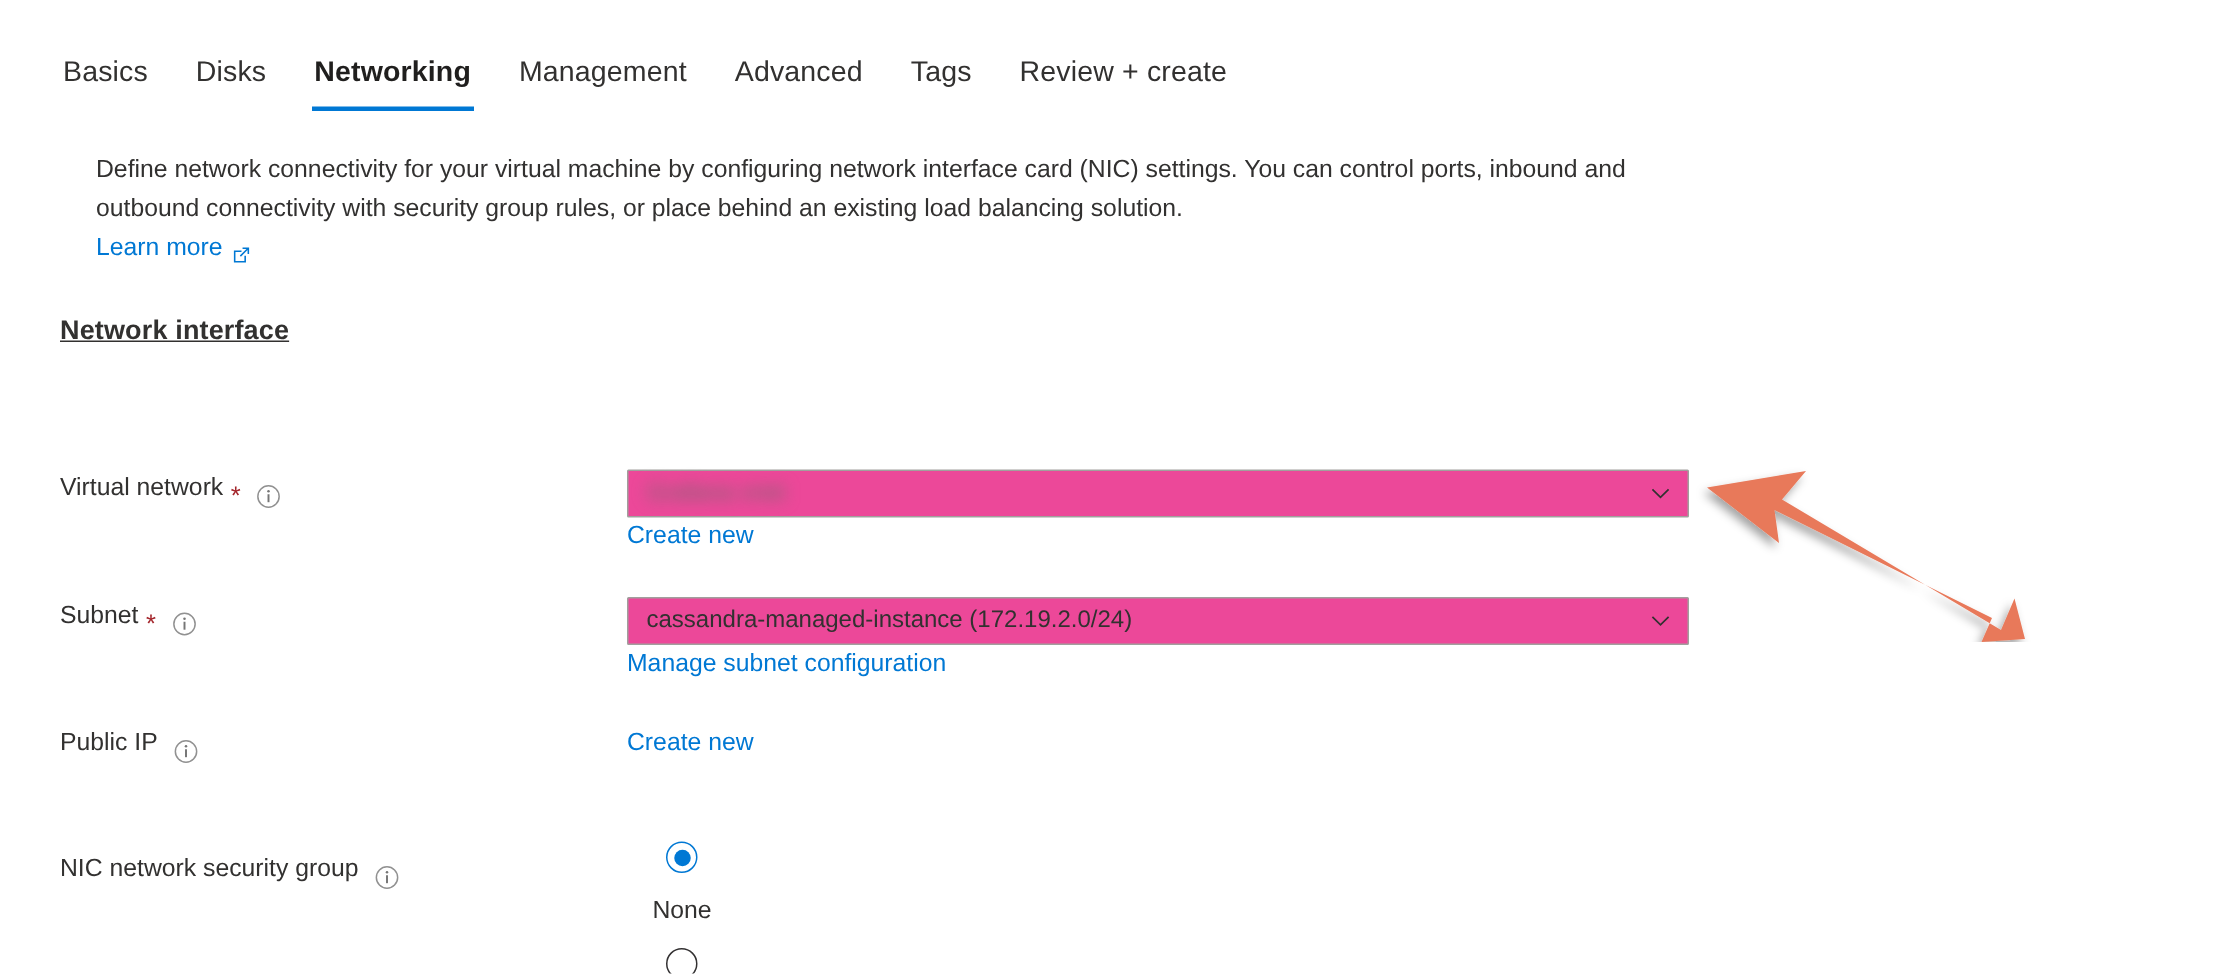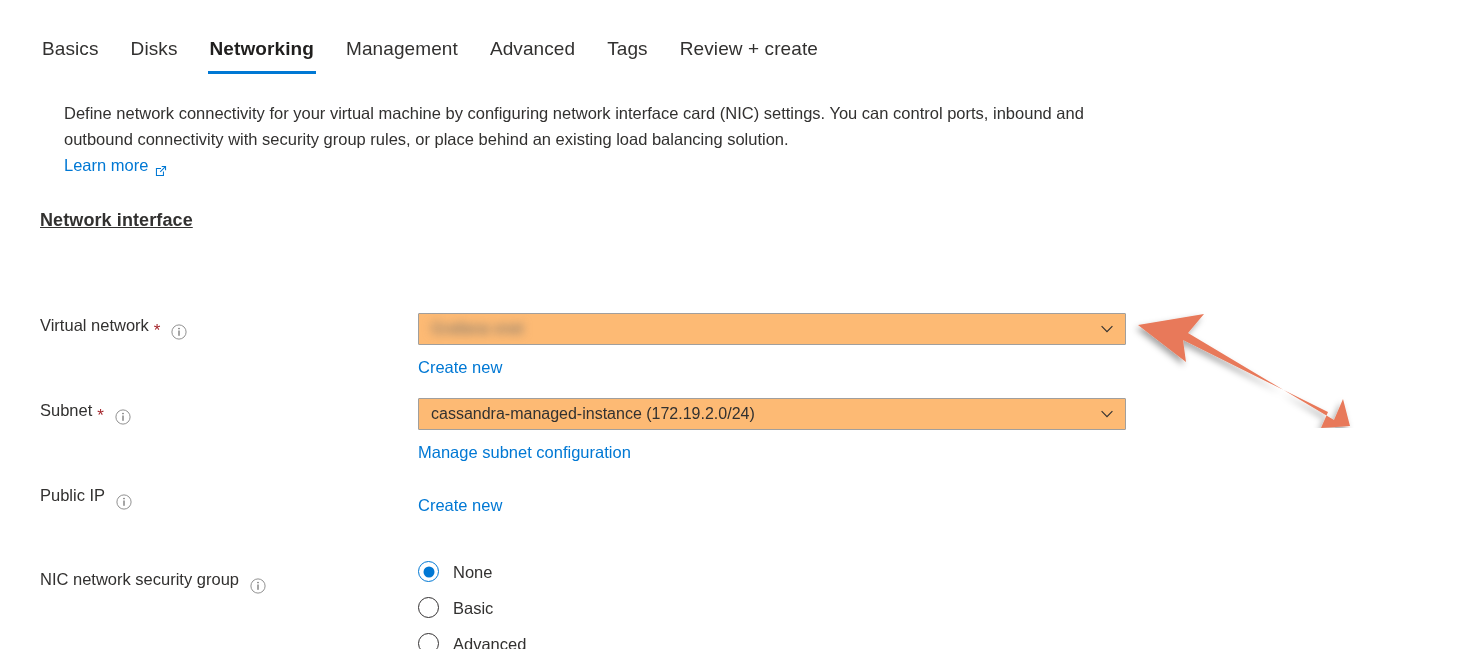--- a/index.html
+++ b/index.html
@@ -154,21 +154,21 @@
     top: 0;
     width: 708px;
   }
 
   .combo {
     position: relative;
     box-sizing: border-box;
     width: 708px;
     height: 32px;
     border: 1px solid #a19f9d;
-    background: #fdba74;
+    background: #ec4899;
     display: flex;
     align-items: center;
     padding: 0 34px 0 12px;
     font-size: 16px;
     color: #323130;
     cursor: pointer;
     border-radius: 1px;
   }
   .combo .value {
     overflow: hidden;
@@ -185,42 +185,43 @@
     right: 10px;
     top: 50%;
     transform: translateY(-50%);
     width: 16px;
     height: 16px;
     pointer-events: none;
   }
 
   .sublink {
     display: inline-block;
-    margin-top: 11px;
+    margin-top: 1px;
     font-size: 16.5px;
     line-height: 22px;
     color: #0078d4;
     text-decoration: none;
     cursor: pointer;
   }
 
   
   .radio-group {
     position: absolute;
     left: 378px;
     top: -6px;
     display: flex;
     flex-direction: column;
     gap: 14px;
   }
   .radio-item {
     display: flex;
-    align-items: flex-start;
+    align-items: center;
     gap: 14px;
     cursor: pointer;
+    flex-direction: column;
   }
   .radio-mark {
     width: 21px;
     height: 21px;
     border-radius: 50%;
     border: 1.6px solid #333132;
     box-sizing: border-box;
     flex: none;
     position: relative;
     background: #ffffff;

